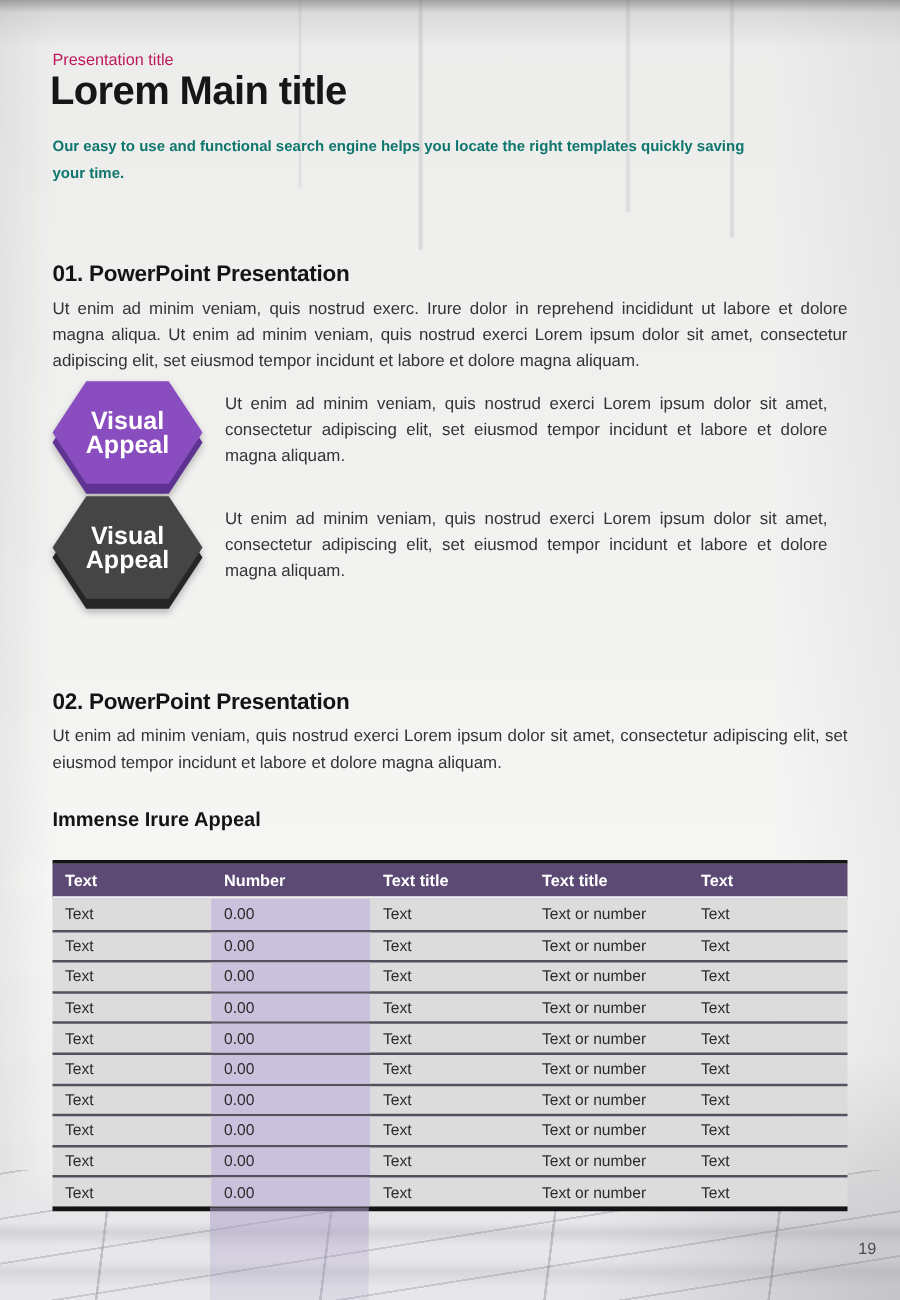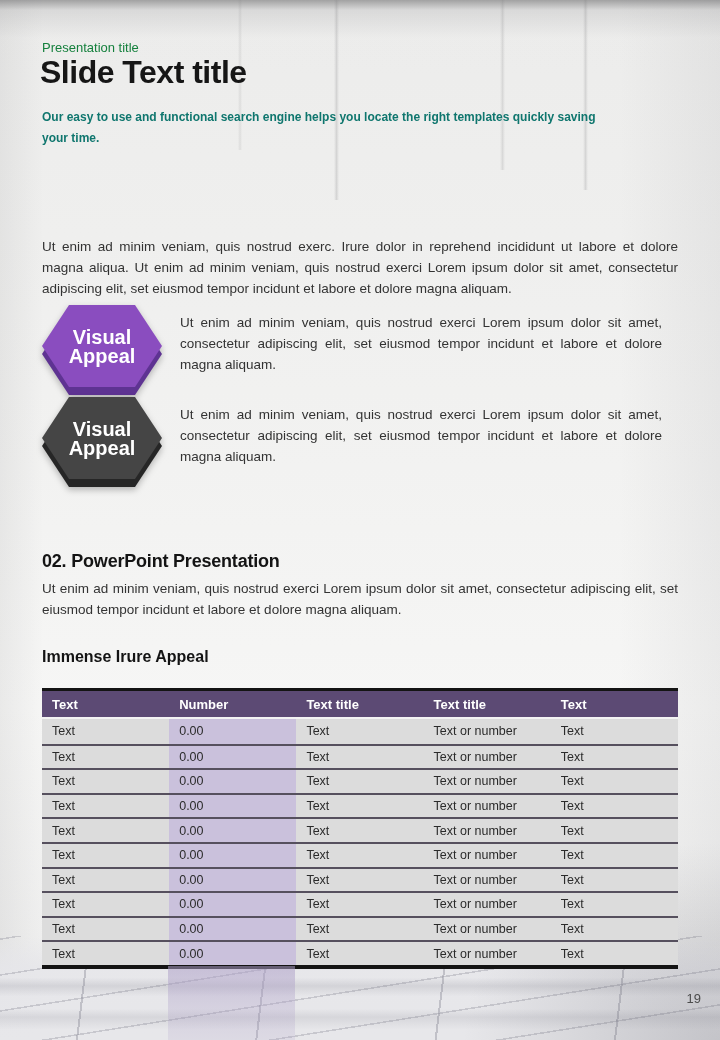--- a/index.html
+++ b/index.html
@@ -26,21 +26,21 @@
   .bg-floor{position:absolute;left:0;top:936px;width:720px;height:104px;pointer-events:none;
     background:
       linear-gradient(180deg, transparent 0 40%, rgba(120,120,132,0.18) 48%, transparent 58%, transparent 70%, rgba(120,120,132,0.15) 78%, transparent 90%),
       repeating-linear-gradient(97deg, transparent 0 88px, rgba(135,135,148,0.40) 88px 90px, transparent 90px 178px),
       repeating-linear-gradient(-9deg, transparent 0 34px, rgba(140,140,152,0.35) 34px 35.5px),
       linear-gradient(180deg, rgba(228,228,232,0.0) 0%, rgba(230,230,234,0.85) 30%, #e7e7ea 100%);}
   .bg-corner-shadow{position:absolute;right:0;bottom:0;width:260px;height:200px;pointer-events:none;
     background:radial-gradient(ellipse at 100% 100%, rgba(105,105,115,0.28), transparent 70%);}
 
   
-  .pretitle{position:absolute;left:42px;top:40px;font-size:13px;color:#15803d;}
+  .pretitle{position:absolute;left:42px;top:40px;font-size:13px;color:#be185d;}
   .main-title{position:absolute;left:40px;top:54px;font-size:32px;font-weight:bold;color:#161616;letter-spacing:-0.5px;}
   .subtitle{position:absolute;left:42px;top:107px;width:580px;font-size:12px;line-height:21px;color:#0f766e;font-weight:bold;}
 
   
   .sec-heading{position:absolute;left:42px;font-size:18px;font-weight:bold;color:#141414;letter-spacing:-0.2px;}
   .sec1-heading{top:209px;}
   .sec1-body{position:absolute;left:42px;top:236px;width:636px;font-size:13.5px;line-height:21px;color:#333;text-align:justify;}
   .sec2-heading{top:551px;}
   .sec2-body{position:absolute;left:42px;top:578px;width:636px;font-size:13.5px;line-height:21px;color:#333;text-align:justify;}
   .sub-heading{position:absolute;left:42px;top:648px;font-size:16px;font-weight:bold;color:#141414;}
@@ -71,23 +71,24 @@
 </head>
 <body>
 
 <div class="page">
   <div class="bg-wall"></div>
   <div class="bg-seams"></div>
   <div class="bg-floor"></div>
   <div class="bg-corner-shadow"></div>
 
   <div class="pretitle">Presentation title</div>
-  <div class="main-title">Slide Text title</div>
+  <div class="main-title">Lorem Main title</div>
   <div class="subtitle">Our easy to use and functional search engine helps you locate the right templates quickly saving your time.</div>
 
+  <div class="sec-heading sec1-heading">01. PowerPoint Presentation</div>
   <div class="sec1-body">Ut enim ad minim veniam, quis nostrud exerc. Irure dolor in reprehend incididunt ut labore et dolore magna aliqua. Ut enim ad minim veniam, quis nostrud exerci  Lorem ipsum dolor sit amet, consectetur adipiscing elit, set eiusmod tempor incidunt et labore et dolore magna aliquam.</div>
 
   <div id="hex-container">
       <div class="hex-row" style="top: 304px;">
         <svg class="hex-shape" viewBox="0 0 124 94" width="124" height="94">
        <polygon points="29,9 95,9 122,50 95,91 29,91 2,50" fill="#5e3392"></polygon>
        <polygon points="29,1 95,1 122,42 95,83 29,83 2,42" fill="#8a4dbf"></polygon>
      </svg>
      <div class="hex-label">
           <span>Visual Appeal</span>

